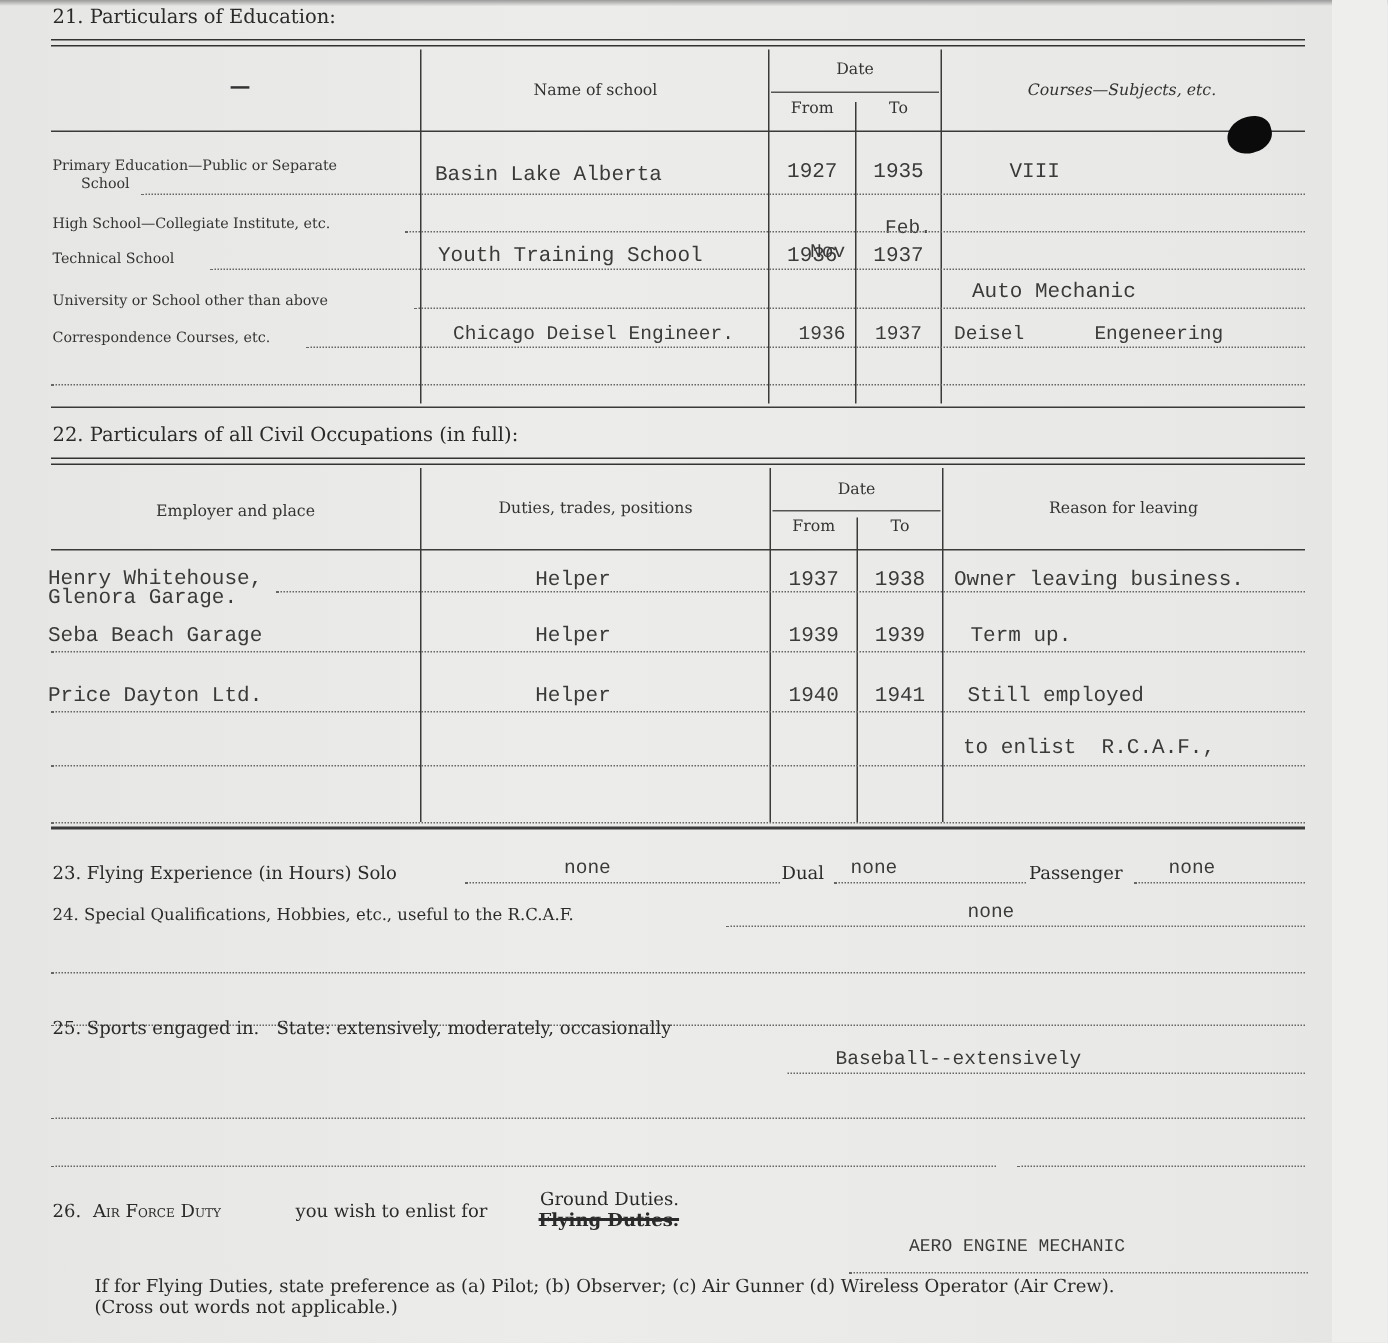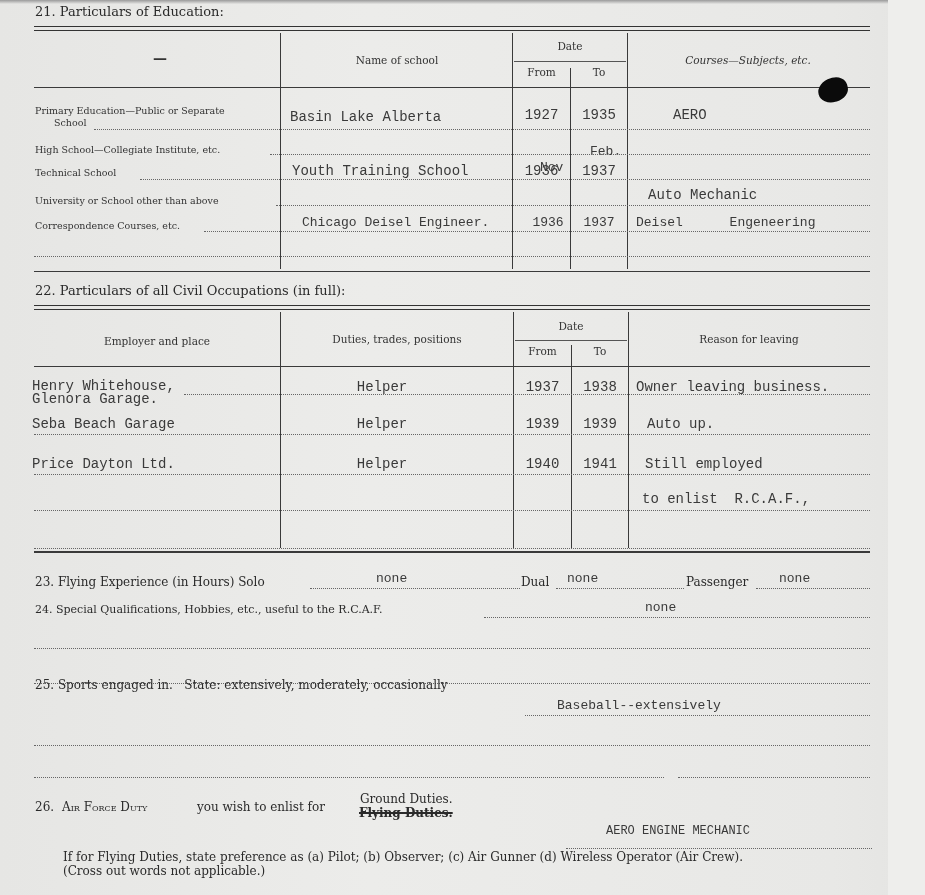--- a/index.html
+++ b/index.html
@@ -53,21 +53,21 @@
   <div class="abs label center" style="left:571px;top:66px;width:56px;">To</div>
   <div class="abs label center" style="left:628px;top:54px;width:240px;font-style:italic;">Courses—Subjects, etc.</div>
   <div class="hline" style="left:34px;top:87px;width:836px;"></div>
   <div class="blot"></div>
 
   <div class="abs small" style="left:35px;top:105px;">Primary Education—Public or Separate</div>
   <div class="abs small" style="left:54px;top:117px;">School</div>
   <div class="abs typed" style="left:290px;top:109px;">Basin Lake Alberta</div>
   <div class="abs typed center" style="left:513px;top:107px;width:57px;">1927</div>
   <div class="abs typed center" style="left:571px;top:107px;width:56px;">1935</div>
-  <div class="abs typed" style="left:673px;top:107px;">AERO</div>
+  <div class="abs typed" style="left:673px;top:107px;">VIII</div>
   <div class="dots" style="left:94px;top:129px;width:776px;"></div>
 
   <div class="abs small" style="left:35px;top:144px;">High School—Collegiate Institute, etc.</div>
   <div class="abs typed-sm" style="left:540px;top:160px;">Nov</div>
   <div class="abs typed-sm" style="left:590px;top:144px;">Feb.</div>
   <div class="dots" style="left:270px;top:154px;width:600px;"></div>
 
   <div class="abs small" style="left:35px;top:167px;">Technical School</div>
   <div class="abs typed" style="left:292px;top:163px;">Youth Training School</div>
   <div class="abs typed center" style="left:513px;top:163px;width:57px;">1936</div>
@@ -110,21 +110,21 @@
   <div class="abs typed center" style="left:282px;top:379px;width:200px;">Helper</div>
   <div class="abs typed center" style="left:514px;top:379px;width:57px;">1937</div>
   <div class="abs typed center" style="left:572px;top:379px;width:56px;">1938</div>
   <div class="abs typed" style="left:636px;top:379px;">Owner leaving business.</div>
   <div class="dots" style="left:184px;top:394px;width:686px;"></div>
 
   <div class="abs typed" style="left:32px;top:416px;">Seba Beach Garage</div>
   <div class="abs typed center" style="left:282px;top:416px;width:200px;">Helper</div>
   <div class="abs typed center" style="left:514px;top:416px;width:57px;">1939</div>
   <div class="abs typed center" style="left:572px;top:416px;width:56px;">1939</div>
-  <div class="abs typed" style="left:647px;top:416px;">Auto up.</div>
+  <div class="abs typed" style="left:647px;top:416px;">Term up.</div>
   <div class="dots" style="left:34px;top:434px;width:836px;"></div>
 
   <div class="abs typed" style="left:32px;top:456px;">Price Dayton Ltd.</div>
   <div class="abs typed center" style="left:282px;top:456px;width:200px;">Helper</div>
   <div class="abs typed center" style="left:514px;top:456px;width:57px;">1940</div>
   <div class="abs typed center" style="left:572px;top:456px;width:56px;">1941</div>
   <div class="abs typed" style="left:645px;top:456px;">Still employed</div>
   <div class="dots" style="left:34px;top:474px;width:836px;"></div>
 
   <div class="abs typed" style="left:642px;top:491px;white-space:pre;">to enlist  R.C.A.F.,</div>

